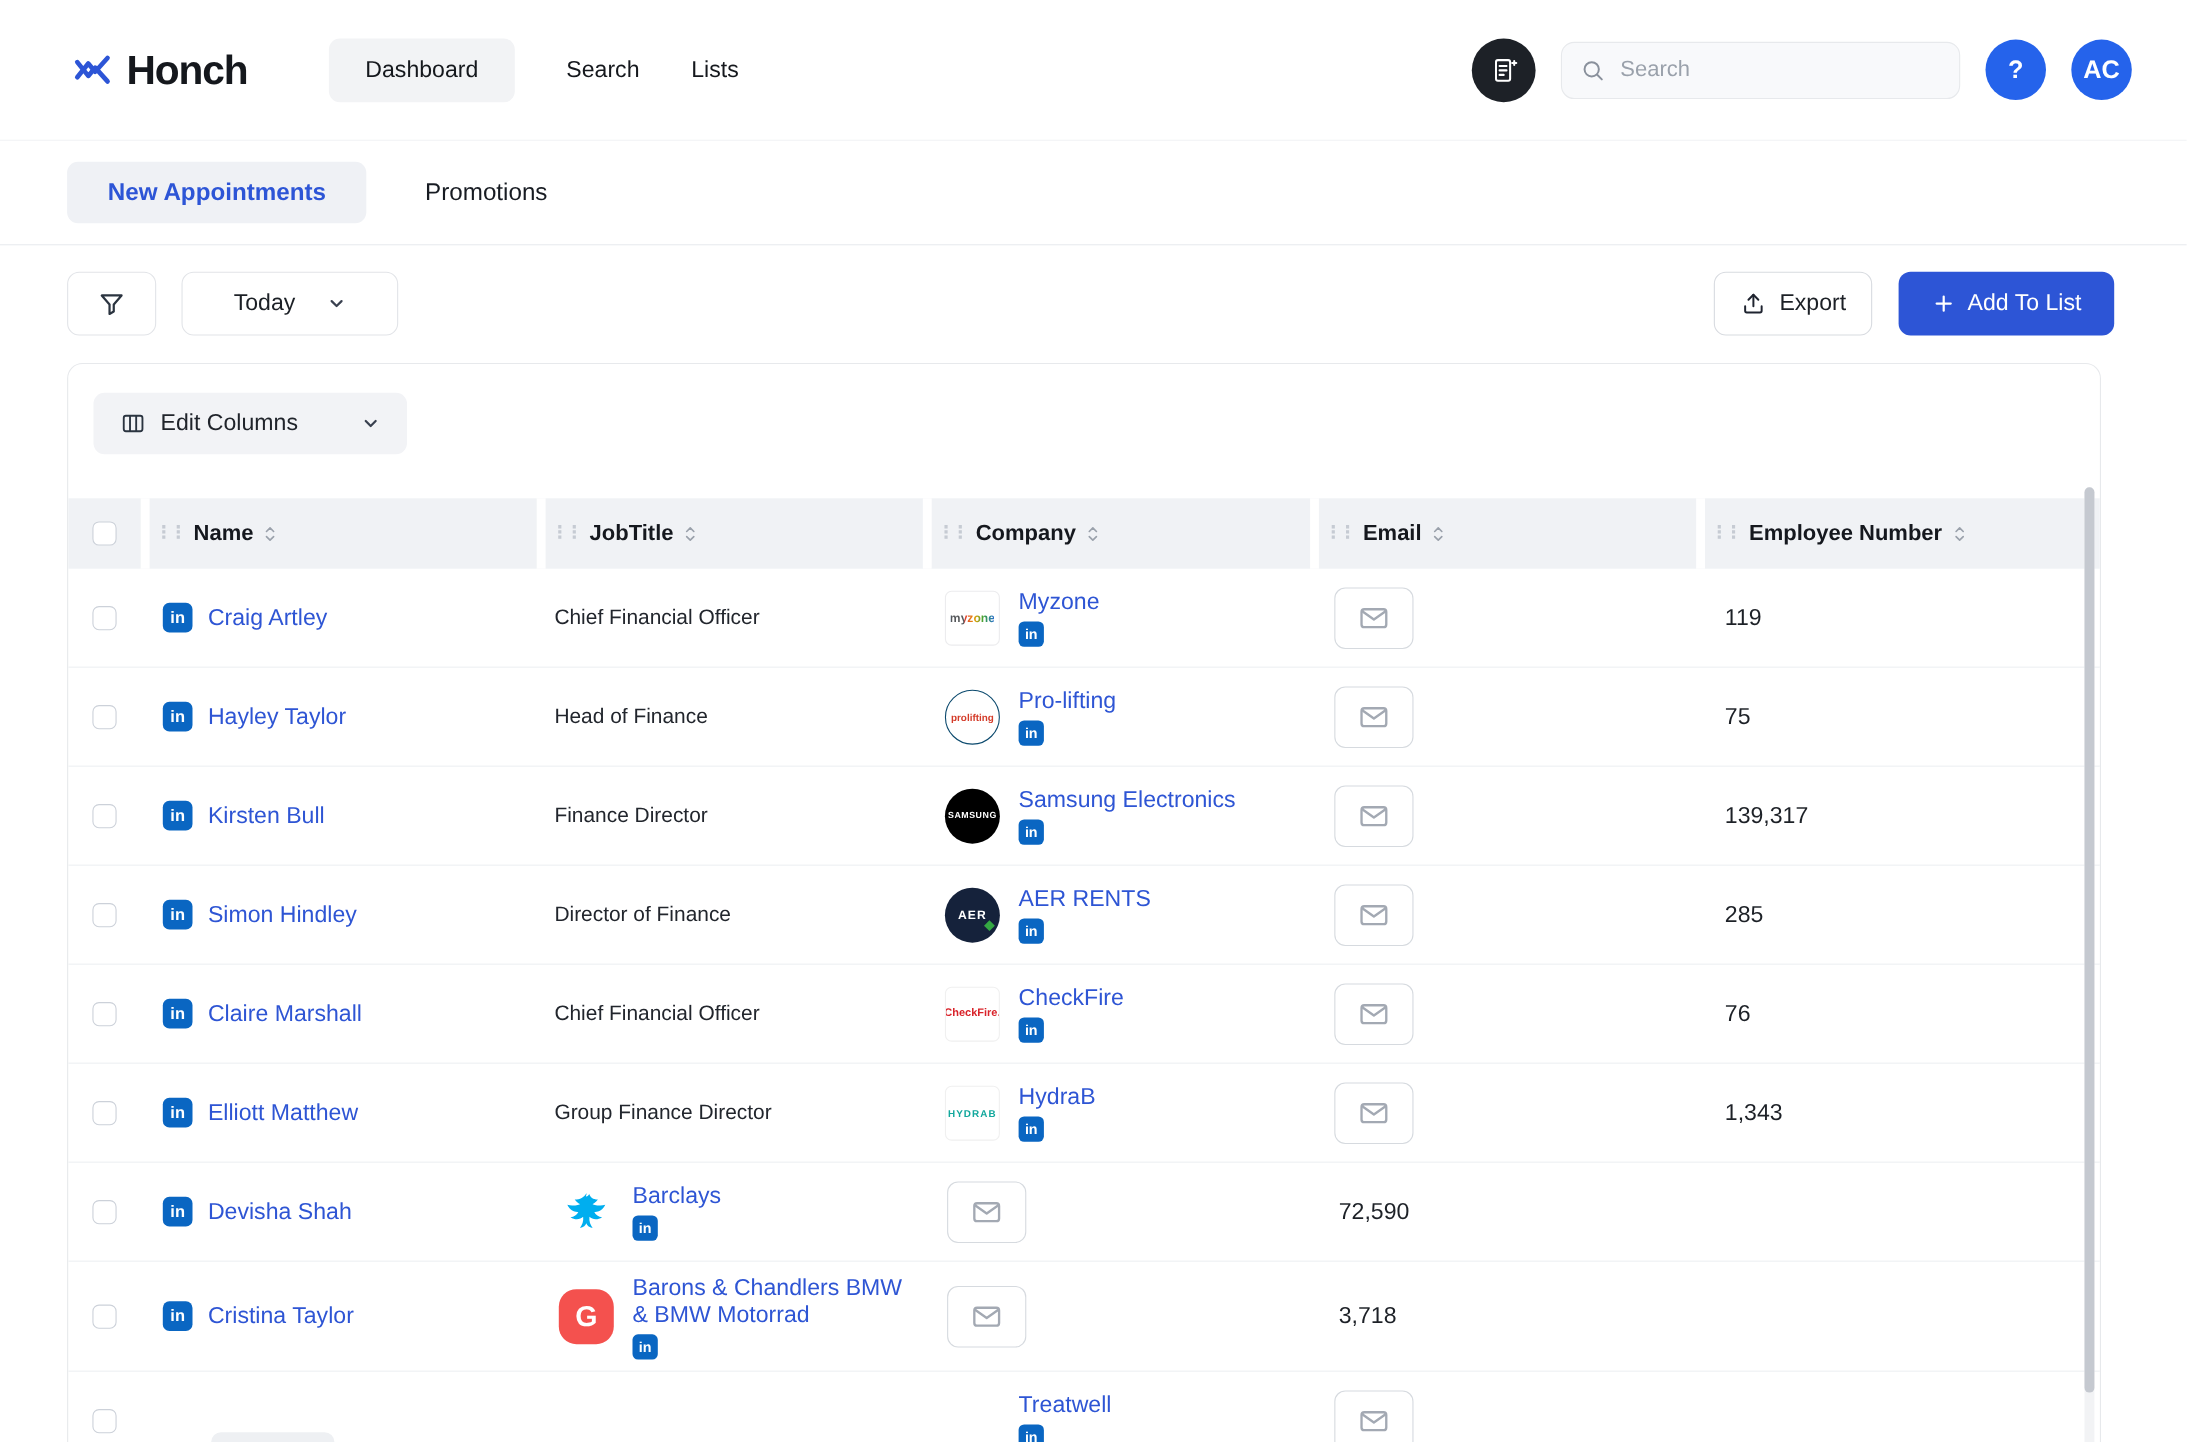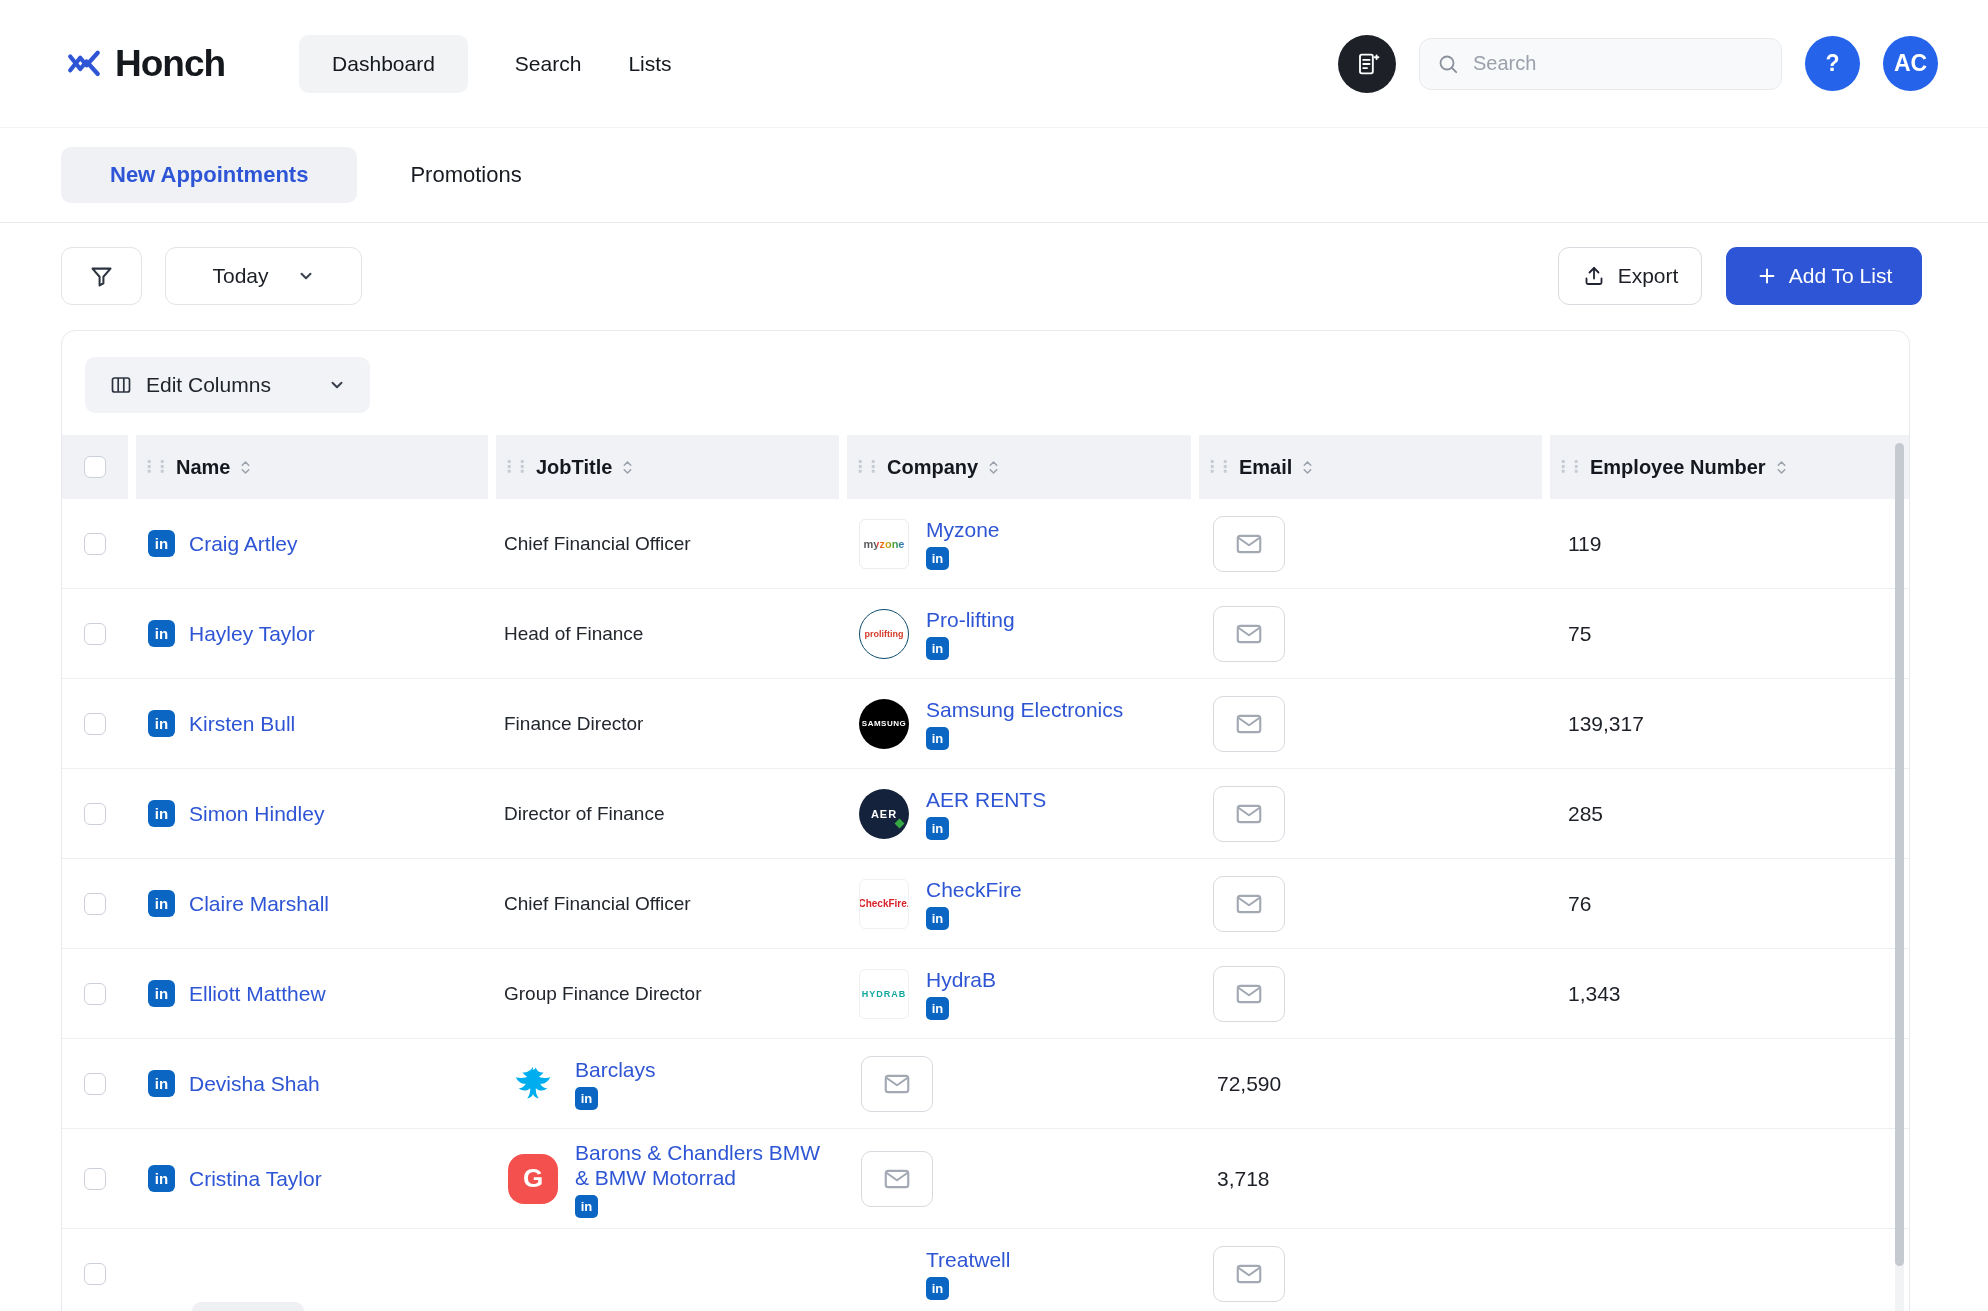--- a/index.html
+++ b/index.html
@@ -20,39 +20,39 @@
   .header-right { margin-left:auto; display:flex; align-items:center; gap:23px; }
   .icon-circle-dark { width:58px; height:58px; border-radius:50%; background:#1d2127; display:flex; align-items:center; justify-content:center; cursor:pointer; }
   .search-pill { width:363px; height:52px; border:1px solid #e7e9ec; background:#f8f9fb; border-radius:12px; display:flex; align-items:center; padding:0 16px; gap:13px; }
   .search-pill input { border:none; background:transparent; outline:none; font-size:20px; color:#3a3f47; width:100%; font-family:inherit; }
   .search-pill input::placeholder { color:#9aa1ab; }
   .circle-blue { width:55px; height:55px; border-radius:50%; background:#2563eb; color:#fff; display:flex; align-items:center; justify-content:center; font-size:23px; font-weight:700; cursor:pointer; }
 
   
   .tabs-row { height:95px; display:flex; align-items:center; padding-left:61px; gap:53px; border-bottom:1px solid #e9ebef; }
   .tab { font-size:22px; font-weight:500; color:#171b22; cursor:pointer; padding:15px 0; border-radius:10px; }
-  .tab.active { background:#eff1f5; color:#2d55d6; font-weight:600; padding:15px 49px; }
+  .tab.active { background:#eff1f5; color:#2d55d6; font-weight:600; padding:15px 37px; }
 
   
   .toolbar { display:flex; align-items:center; margin:24px 66px 0 61px; }
   .btn { display:inline-flex; align-items:center; justify-content:center; height:58px; border-radius:11px; border:1px solid #e2e4e8; background:#fff; font-size:21px; font-weight:500; color:#1c2026; cursor:pointer; font-family:inherit; }
   .filter-btn { width:81px; }
   .date-btn { width:197px; margin-left:23px; gap:28px; }
   .right-actions { margin-left:auto; display:flex; gap:24px; }
   .export-btn { width:144px; gap:12px; border-color:#d8dbe0; }
   .primary-btn { width:196px; background:#2d55d6; border:none; color:#fff; gap:11px; }
 
   
   .card { position:relative; margin:25px 78px 0 61px; height:1070px; border:1px solid #e7e9ec; border-radius:14px; background:#fff; overflow:hidden; }
   .card-top { padding:26px 0 0 23px; }
   .edit-cols { display:inline-flex; align-items:center; height:56px; padding:0 24px; background:#f2f3f6; border-radius:10px; border:none; font-size:21px; font-weight:500; color:#20242b; gap:13px; cursor:pointer; font-family:inherit; }
   .edit-cols .chev { margin-left:44px; display:flex; }
 
   .tgrid { display:grid; grid-template-columns:66px 360px 351px 352px 351px 1fr; align-items:center; }
-  .thead { margin-top:22px; }
+  .thead { margin-top:40px; }
   .th { background:#f0f2f5; height:64px; display:flex; align-items:center; gap:9px; padding-left:5px; font-size:20px; font-weight:600; color:#15181e; cursor:pointer; }
   .th + .th { border-left:8px solid #fff; }
   .th-check { justify-content:center; padding-left:0; }
   .dots { color:#c6cbd3; font-size:16px; letter-spacing:-3px; cursor:grab; line-height:1; }
   .dots::after { content:"\22EE\22EE"; }
 
   .trow { height:90px; border-bottom:1px solid #edeff2; }
   .trow.tall { height:100px; }
   .td { display:flex; align-items:center; height:100%; }
   .td-check { justify-content:center; }

